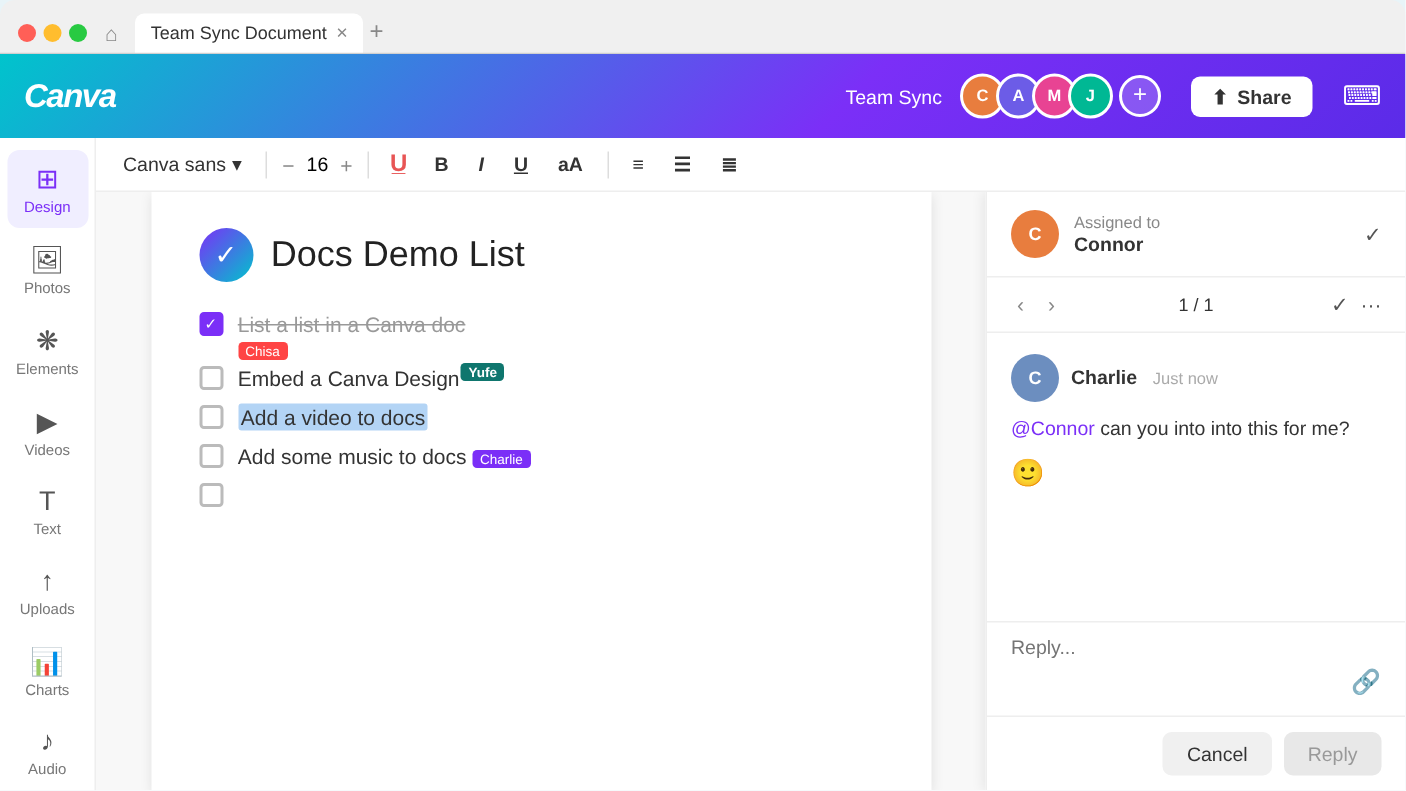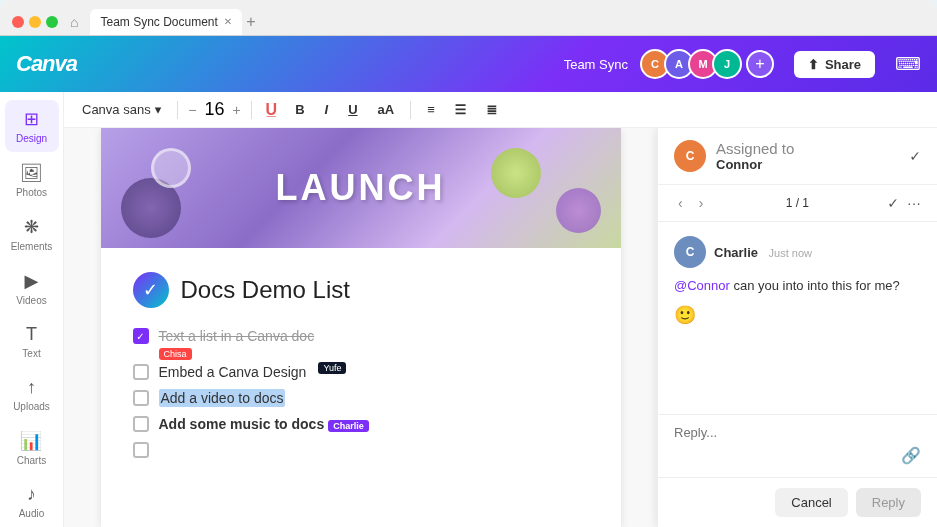--- a/index.html
+++ b/index.html
@@ -276,21 +276,21 @@
     }
     .comment-avatar {
       width: 32px; height: 32px; border-radius: 50%;
       display: flex; align-items: center; justify-content: center;
       font-size: 12px; color: white; font-weight: 600;
       flex-shrink: 0;
     }
     .ca-connor { background: #e87d3e; }
     .ca-charlie { background: #6c8ebf; }
     .assigned-info { flex: 1; }
-    .assigned-to-label { font-size: 15px; color: #888; }
+    .assigned-to-label { font-size: 11px; color: #888; }
     .assigned-name { font-size: 13px; font-weight: 600; color: #333; }
     .check-icon { color: #555; font-size: 14px; cursor: pointer; }
 
     .comment-nav {
       padding: 8px 16px;
       border-bottom: 1px solid #eee;
       display: flex;
       align-items: center;
       gap: 8px;
     }
@@ -438,77 +438,70 @@
 
     <div style="display:flex; flex-direction:column; flex:1; overflow:hidden;">
 
       <div class="toolbar">
         <div class="font-selector">
           <span>Canva sans</span>
           <span>▾</span>
         </div>
         <div class="toolbar-divider"></div>
         <span class="font-size-btn">−</span>
-        <span style="font-size:18px;">16</span>
+        <span style="font-size:13px;">16</span>
         <span class="font-size-btn">+</span>
         <div class="toolbar-divider"></div>
         <span style="color:#e85555; font-weight:800; font-size:16px; padding: 2px 4px;">U̲</span>
         <button class="toolbar-btn" style="font-weight:800;">B</button>
         <button class="toolbar-btn" style="font-style:italic;">I</button>
         <button class="toolbar-btn underline">U</button>
         <button class="toolbar-btn">aA</button>
         <div class="toolbar-divider"></div>
         <button class="toolbar-btn">≡</button>
         <button class="toolbar-btn">☰</button>
         <button class="toolbar-btn">≣</button>
       </div>
 
       <div class="content-wrapper">
         <div class="editor-area">
           <div class="doc-container">
 
-            <div class="banner">
-              <div class="banner-blob1"></div>
-              <div class="banner-blob2"></div>
-              <div class="banner-blob3"></div>
-              <div class="banner-circle"></div>
-              <span class="banner-text">LAUNCH</span>
-            </div>
 
             <div class="doc-content">
               <div class="doc-title-row">
                 <div class="doc-title-icon">✓</div>
                 <span class="doc-title">Docs Demo List</span>
               </div>
 
               <ul class="checklist">
 
                 <li class="checklist-item">
                   <div class="checkbox checked">✓</div>
-                  <span class="item-text text-strikethrough">Text a list in a Canva doc</span>
+                  <span class="item-text text-strikethrough">List a list in a Canva doc</span>
                 </li>
 
                 <li class="checklist-item" style="position:relative; margin-top: 10px;">
                   <div class="checkbox"></div>
                   <span class="item-text" style="position:relative;">
                     <span style="background:#ff4444; color:white; font-size:9px; border-radius:3px; padding:1px 5px; position:absolute; top:-16px; left:0;">Chisa</span>
-                    Embed a Canva Design<span style="background:#0f172a; color:white; font-size:9px; border-radius:3px; padding:1px 5px; position:relative; top:-6px; margin-left:12px;">Yufe</span>
+                    Embed a Canva Design<span style="background:#0f766e; color:white; font-size:9px; border-radius:3px; padding:1px 5px; position:relative; top:-6px; margin-left:1px;font-weight:bold;">Yufe</span>
                   </span>
                 </li>
 
                 <li class="checklist-item">
                   <div class="checkbox"></div>
                   <span class="item-text">
                     <span class="text-highlight-blue">Add a video to docs</span>
                   </span>
                 </li>
 
                 <li class="checklist-item" style="position:relative;">
                   <div class="checkbox"></div>
-                  <span class="item-text" style="position:relative;font-weight:bold;">
+                  <span class="item-text" style="position:relative;">
                     Add some music to docs<span style="background:#7b2ff7; color:white; font-size:9px; border-radius:3px; padding:1px 5px; position:relative; margin-left:4px;">Charlie</span>
                   </span>
                 </li>
 
                 <li class="checklist-item">
                   <div class="checkbox"></div>
                 </li>
               </ul>
             </div>
           </div>

